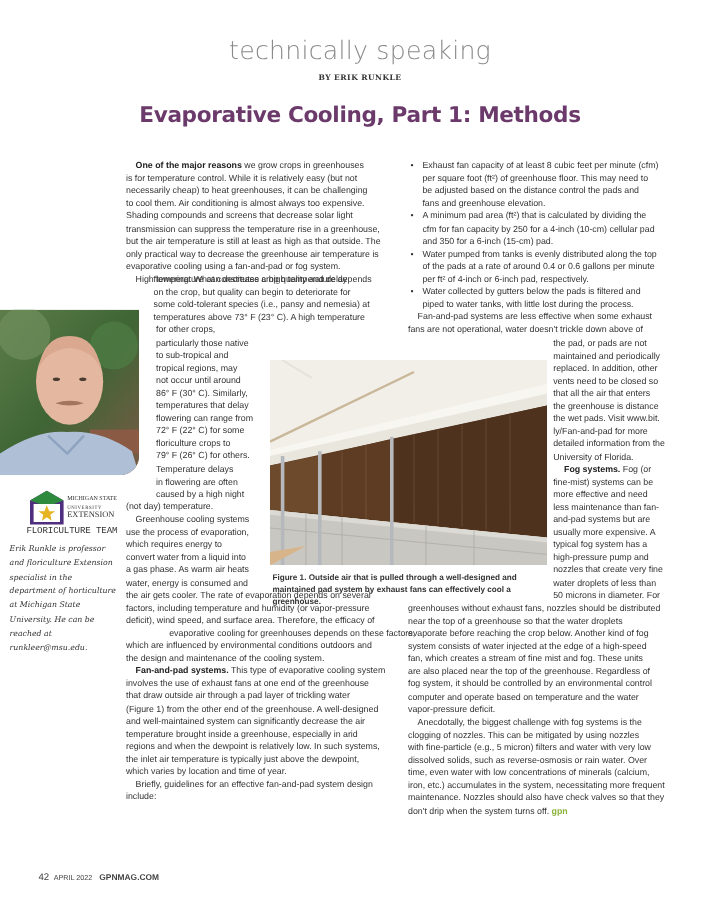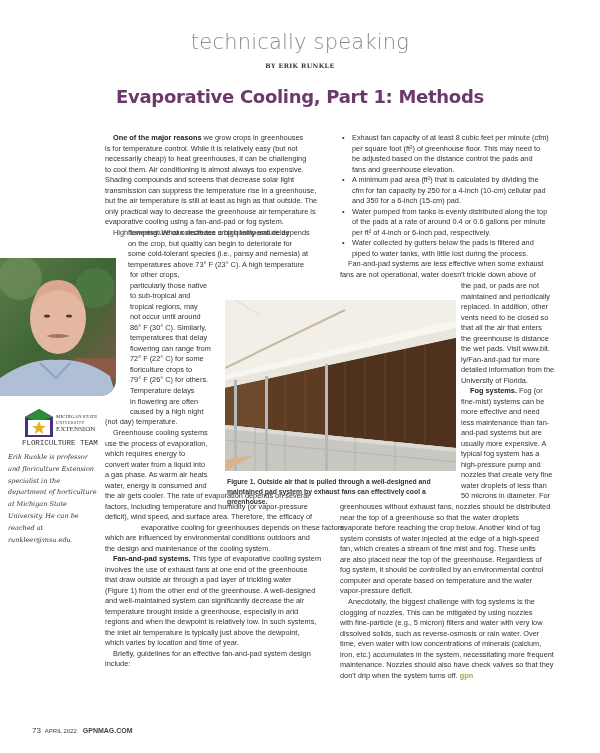--- a/index.html
+++ b/index.html
@@ -210,16 +210,16 @@
     <rect x="40" y="76" width="3" height="95" fill="#b5b8bc"></rect>
     <rect x="100" y="64" width="3" height="107" fill="#b5b8bc"></rect>
     <polygon points="0,160 30,155 0,171" fill="#d8b48a"></polygon>
     <line x1="0" y1="68" x2="120" y2="10" stroke="#c9b79a" stroke-width="2"></line>
     <line x1="10" y1="0" x2="35" y2="15" stroke="#e3e1dc" stroke-width="1.5"></line>
   </svg>
 </div>
 <div class="abs" id="caption">Figure 1. Outside air that is pulled through a well-designed and maintained pad system by exhaust fans can effectively cool a greenhouse.</div>
 
 <div class="abs" id="footer">
-  <span class="pg">73</span>&nbsp;
+  <span class="pg">42</span>&nbsp;
   <span style="font-size:6px;">APRIL 2022</span>&nbsp;&nbsp;
   <span style="font-weight:bold;">GPNMAG.COM</span>
 </div>
 
 </body></html>

